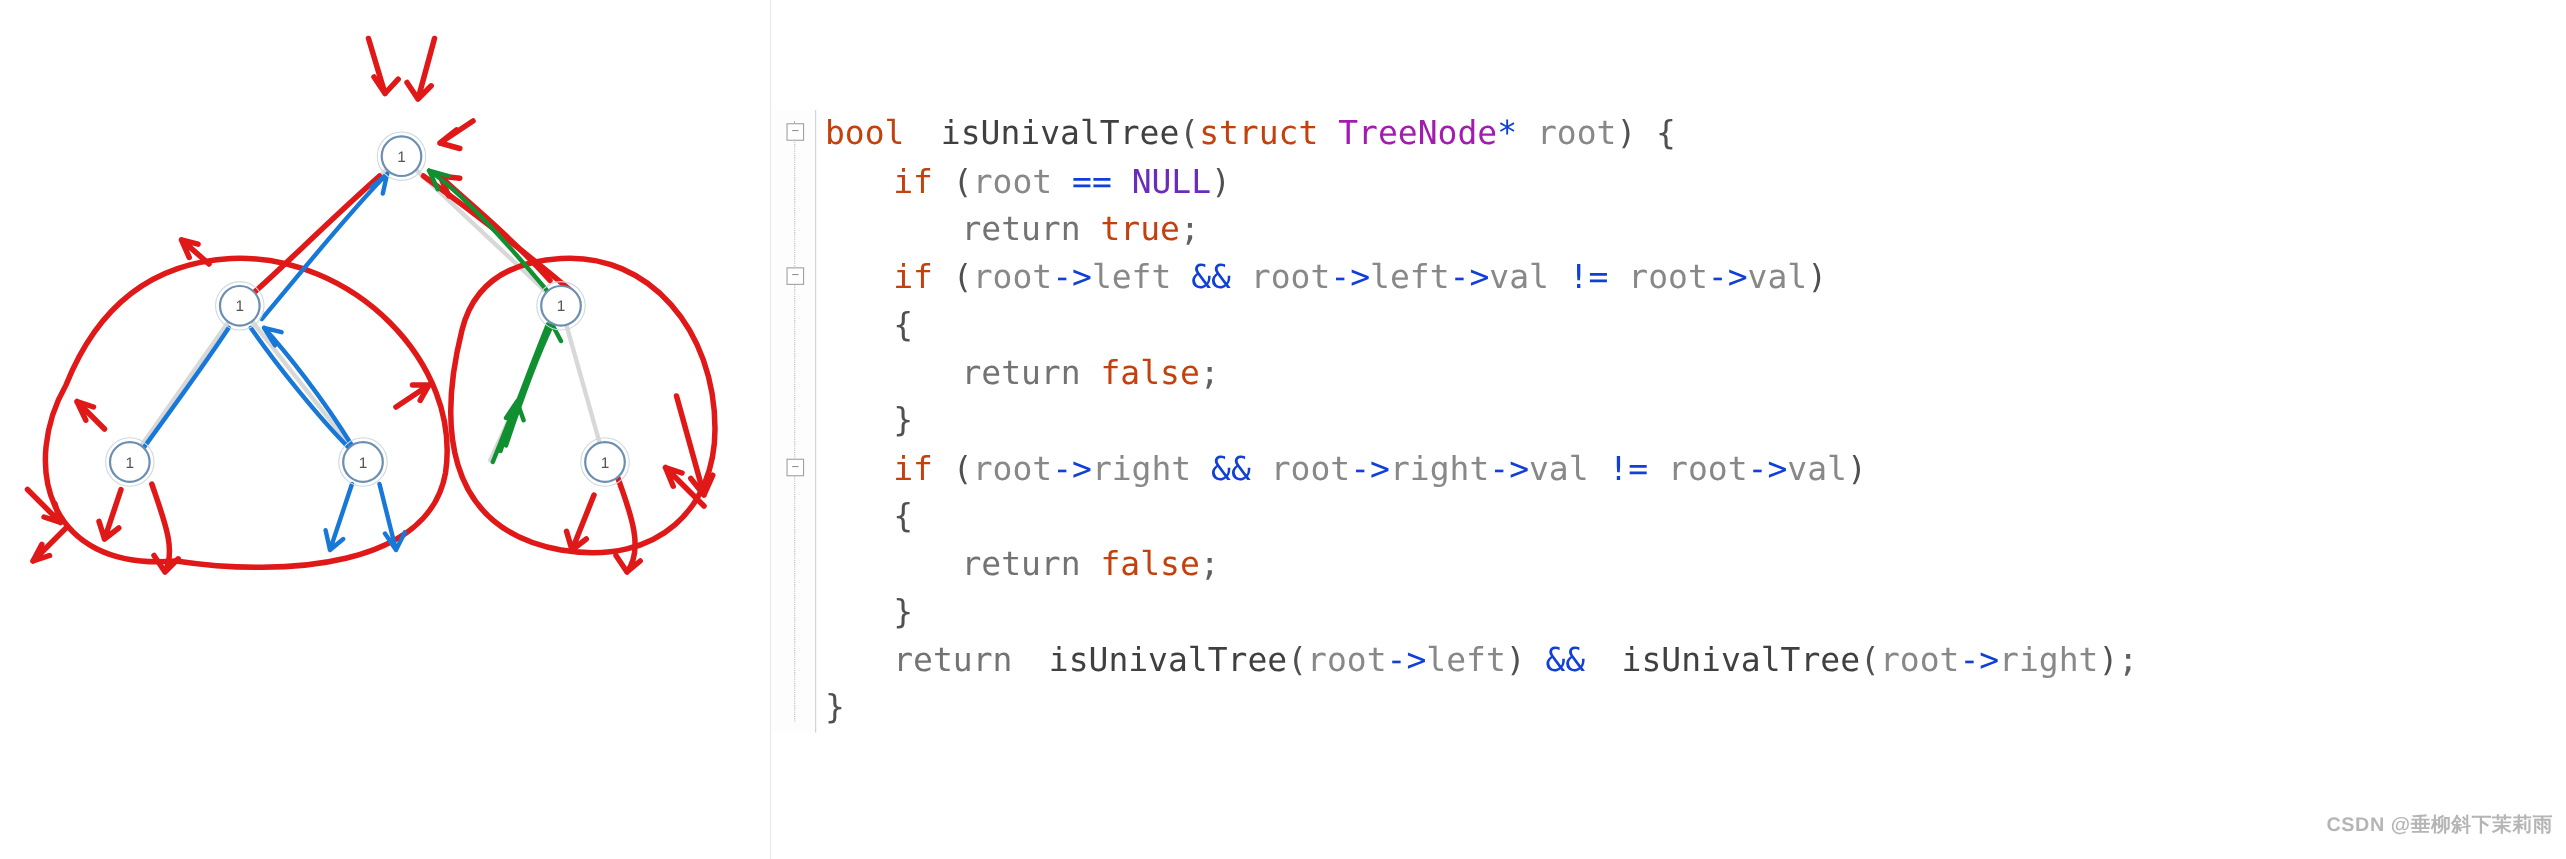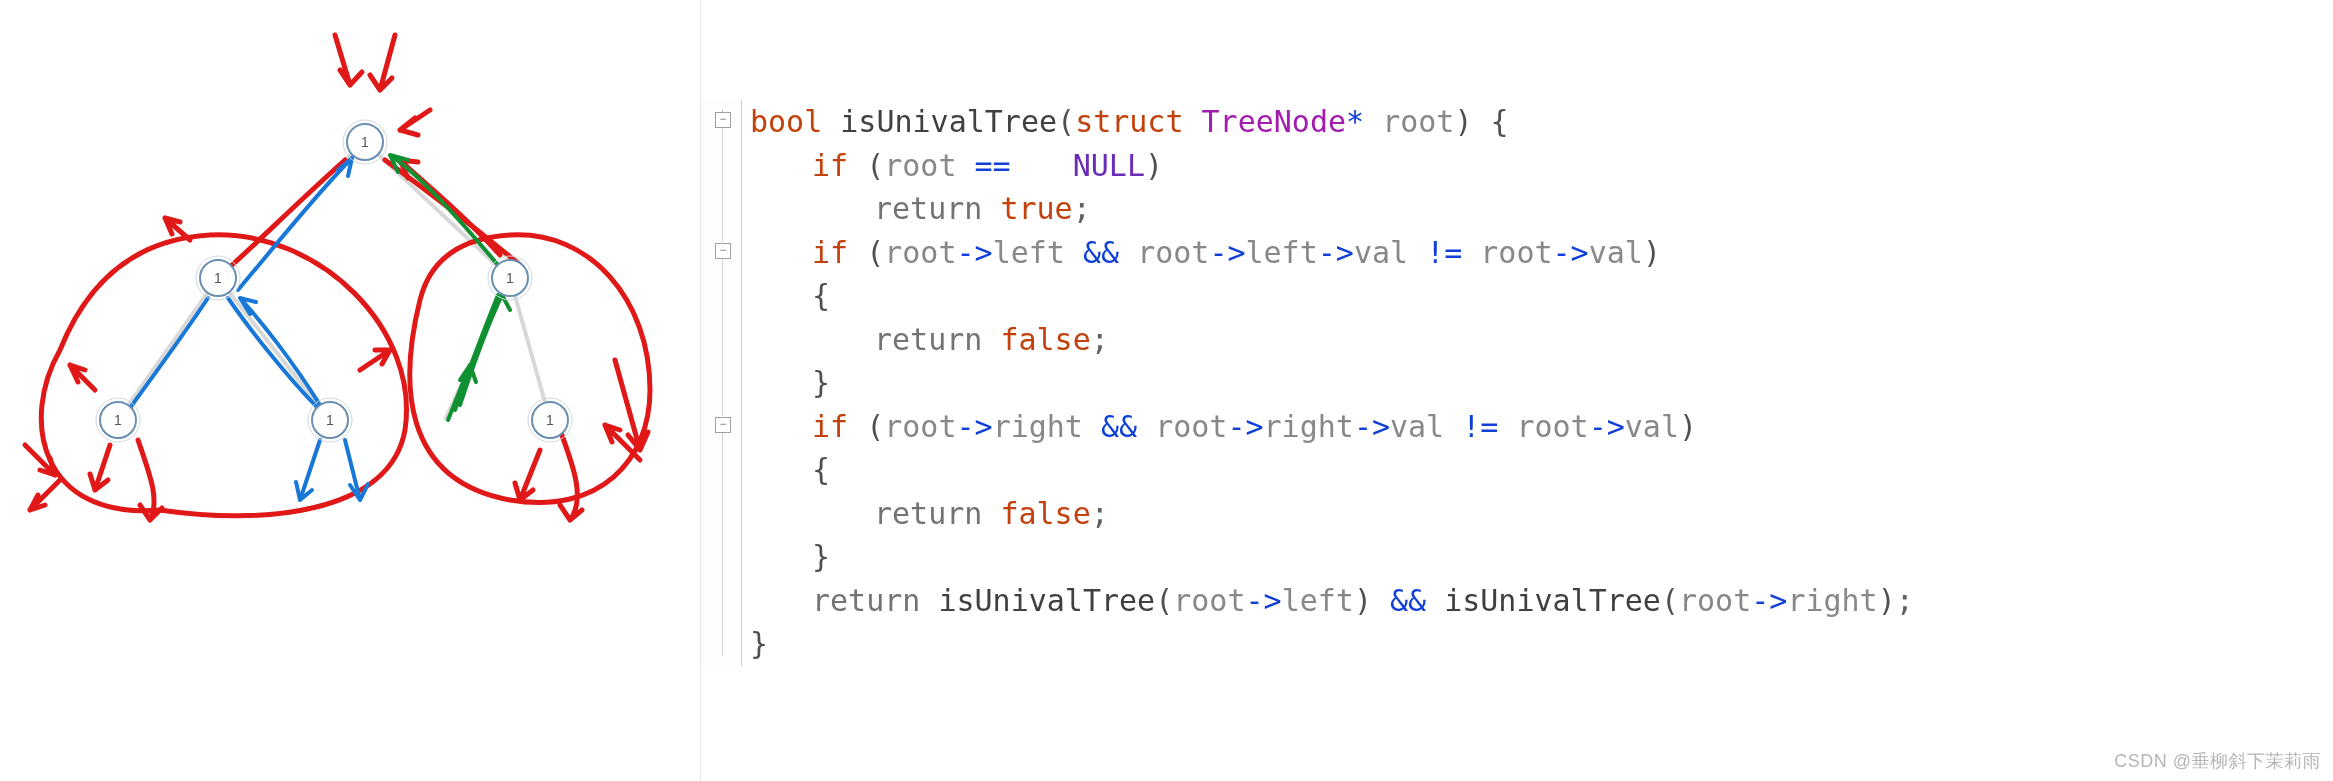--- a/index.html
+++ b/index.html
@@ -113,37 +113,38 @@
     padding-left: 8px;
     white-space: pre;
   }
   .code-line { display: block; }
 
   .kw    { color: #c2410c; }
   .type  { color: #a21caf; }
   .id    { color: #888888; text-align: right; }
   .op    { color: #1040d8; }
   .punct { color: #606060; }
-  .const { color: #6a2db8; margin-left: 44px; }
+  .const { color: #6a2db8; }
   .ret   { color: #737373; }
-  .func  { color: #404040; }
+  .func  { color: #404040; margin-left: 15px; }
   .paren { color: #505050; }
   .brace { color: #505050; }
 
   .indent1 { padding-left: 62px; display:inline-block;}
   .indent2 { padding-left: 124px; display:inline-block;}
 
   .watermark {
     position: absolute;
     right: 12px;
-    bottom: 8px;
+    bottom: 20px;
     font-family: Arial, "Microsoft YaHei", sans-serif;
     font-size: 18px;
     color: rgba(120,120,120,0.55);
     letter-spacing: 0.5px;
+    font-weight: bold;
   }
 </style>
 </head>
 <body>
 
 <div class="container">
 
   <div class="left-panel">
     <svg class="tree-svg" width="700" height="781">
 

